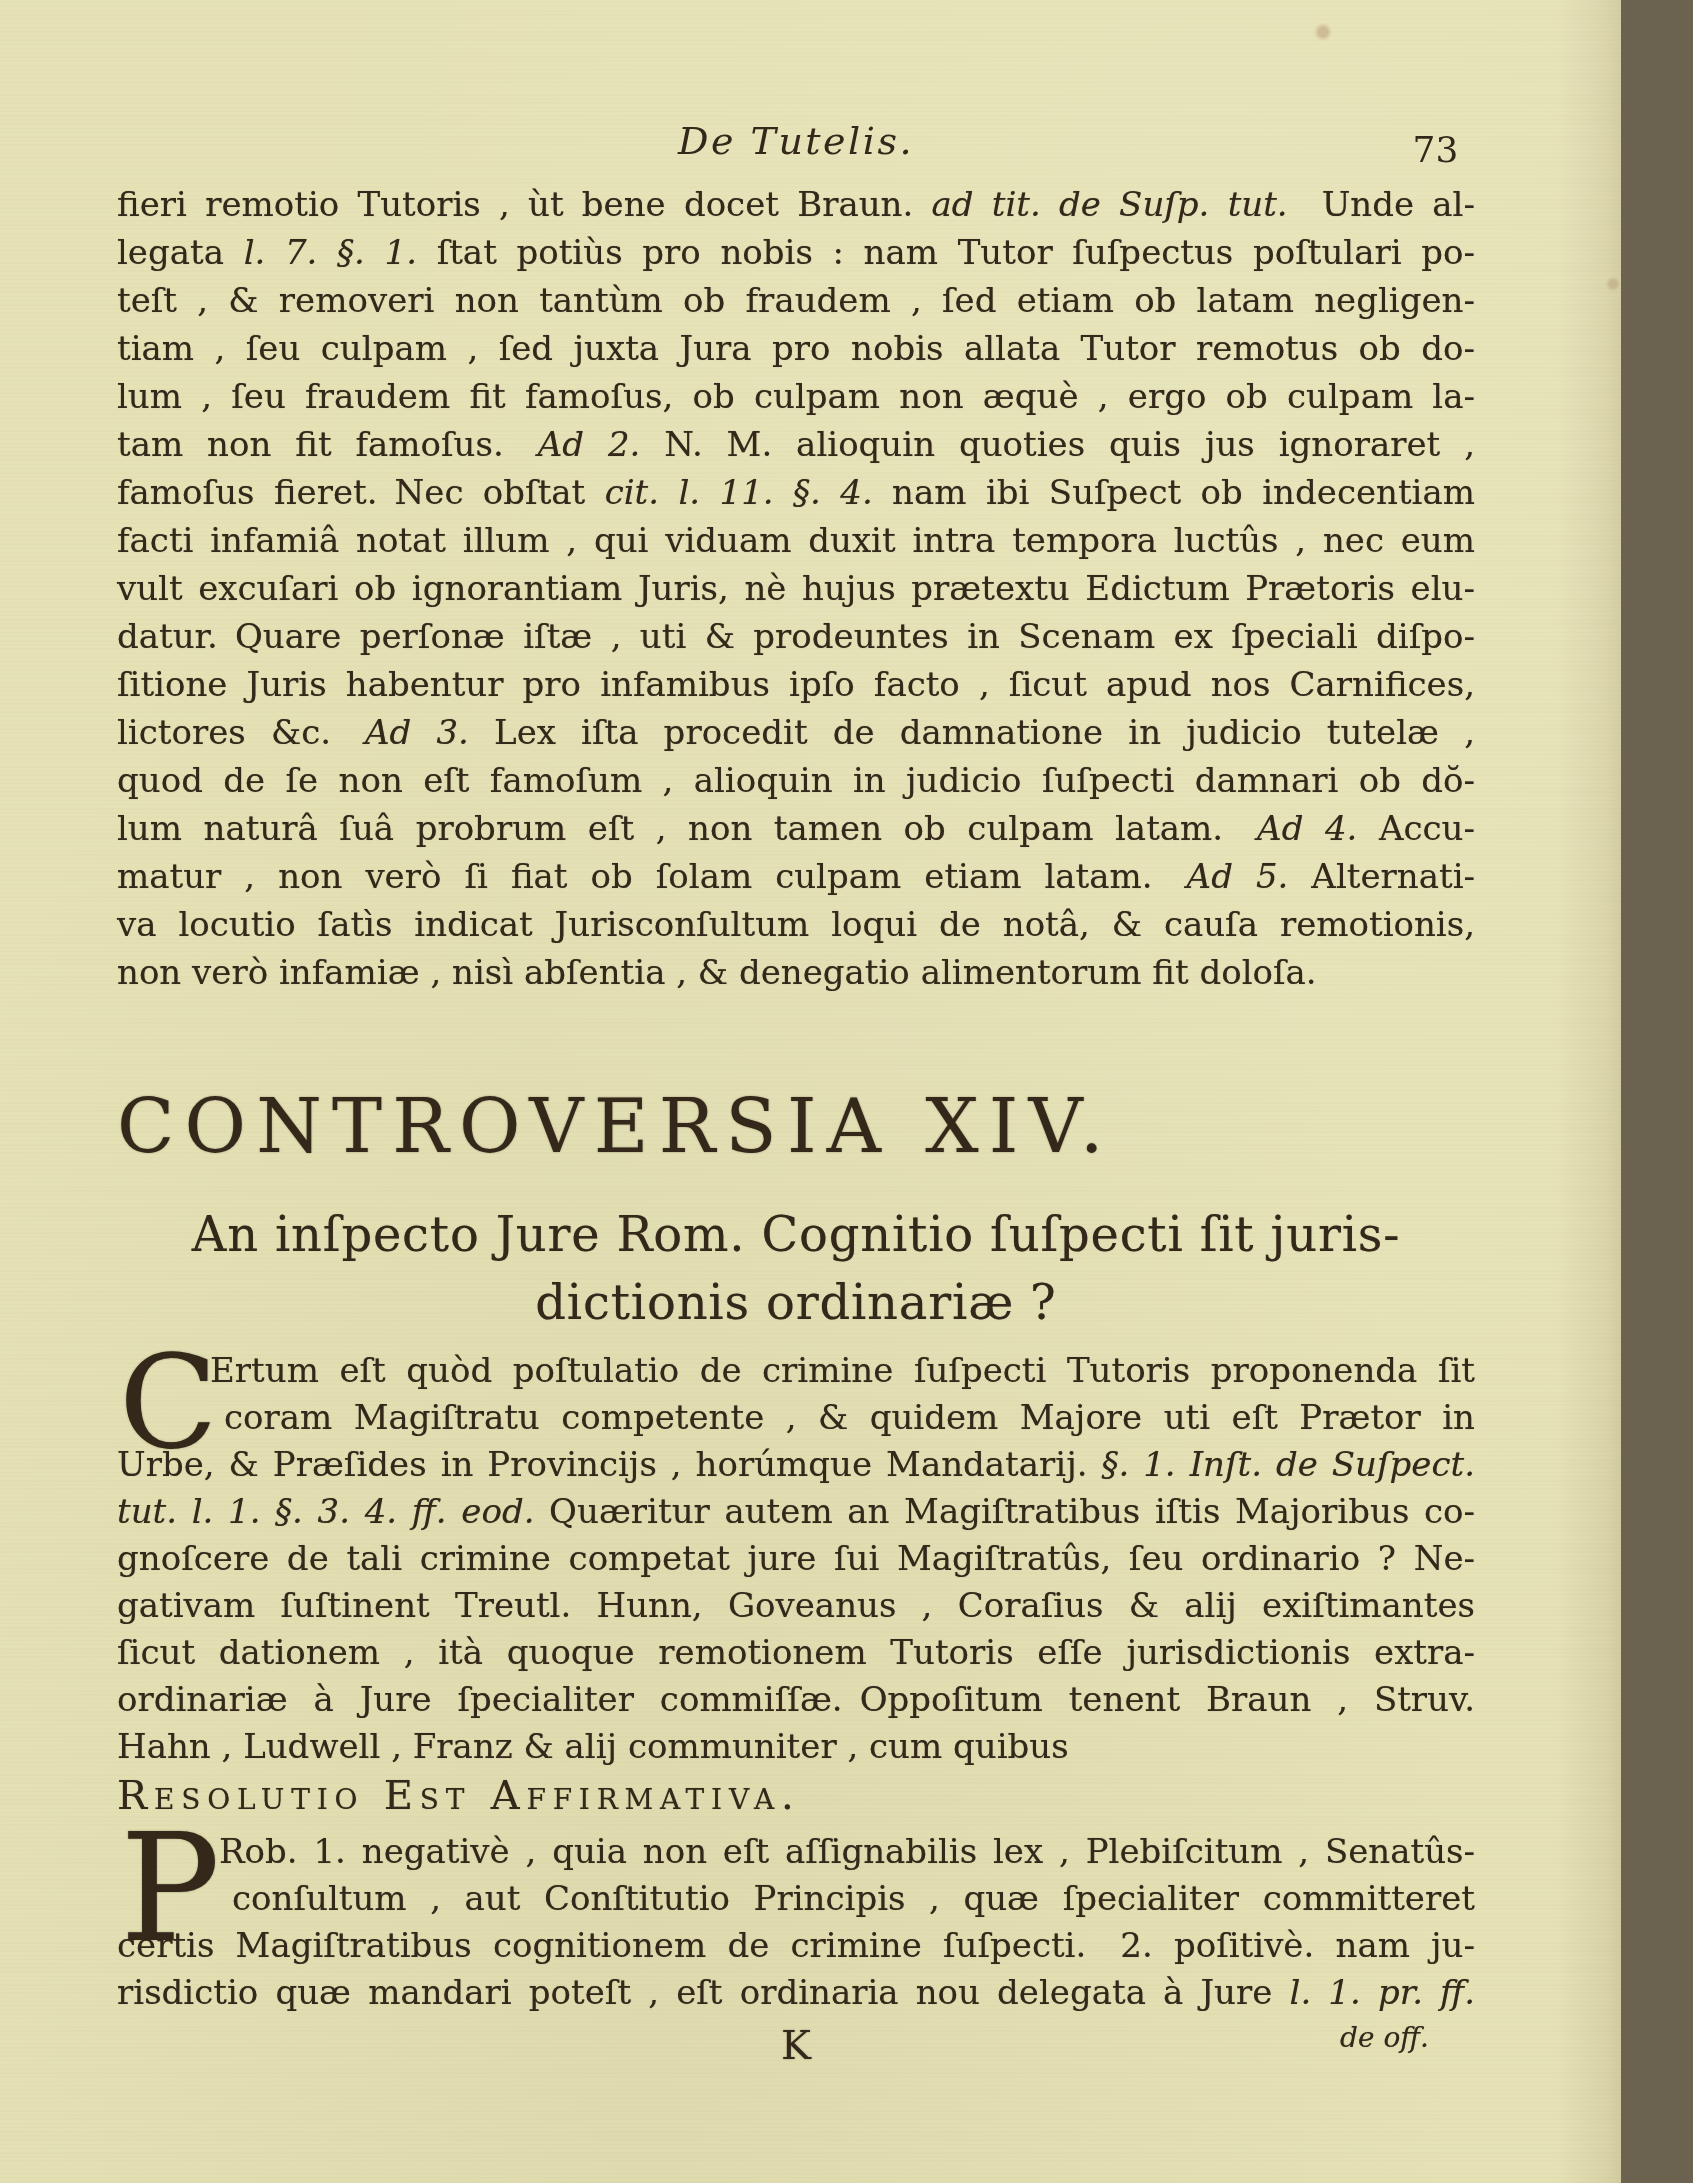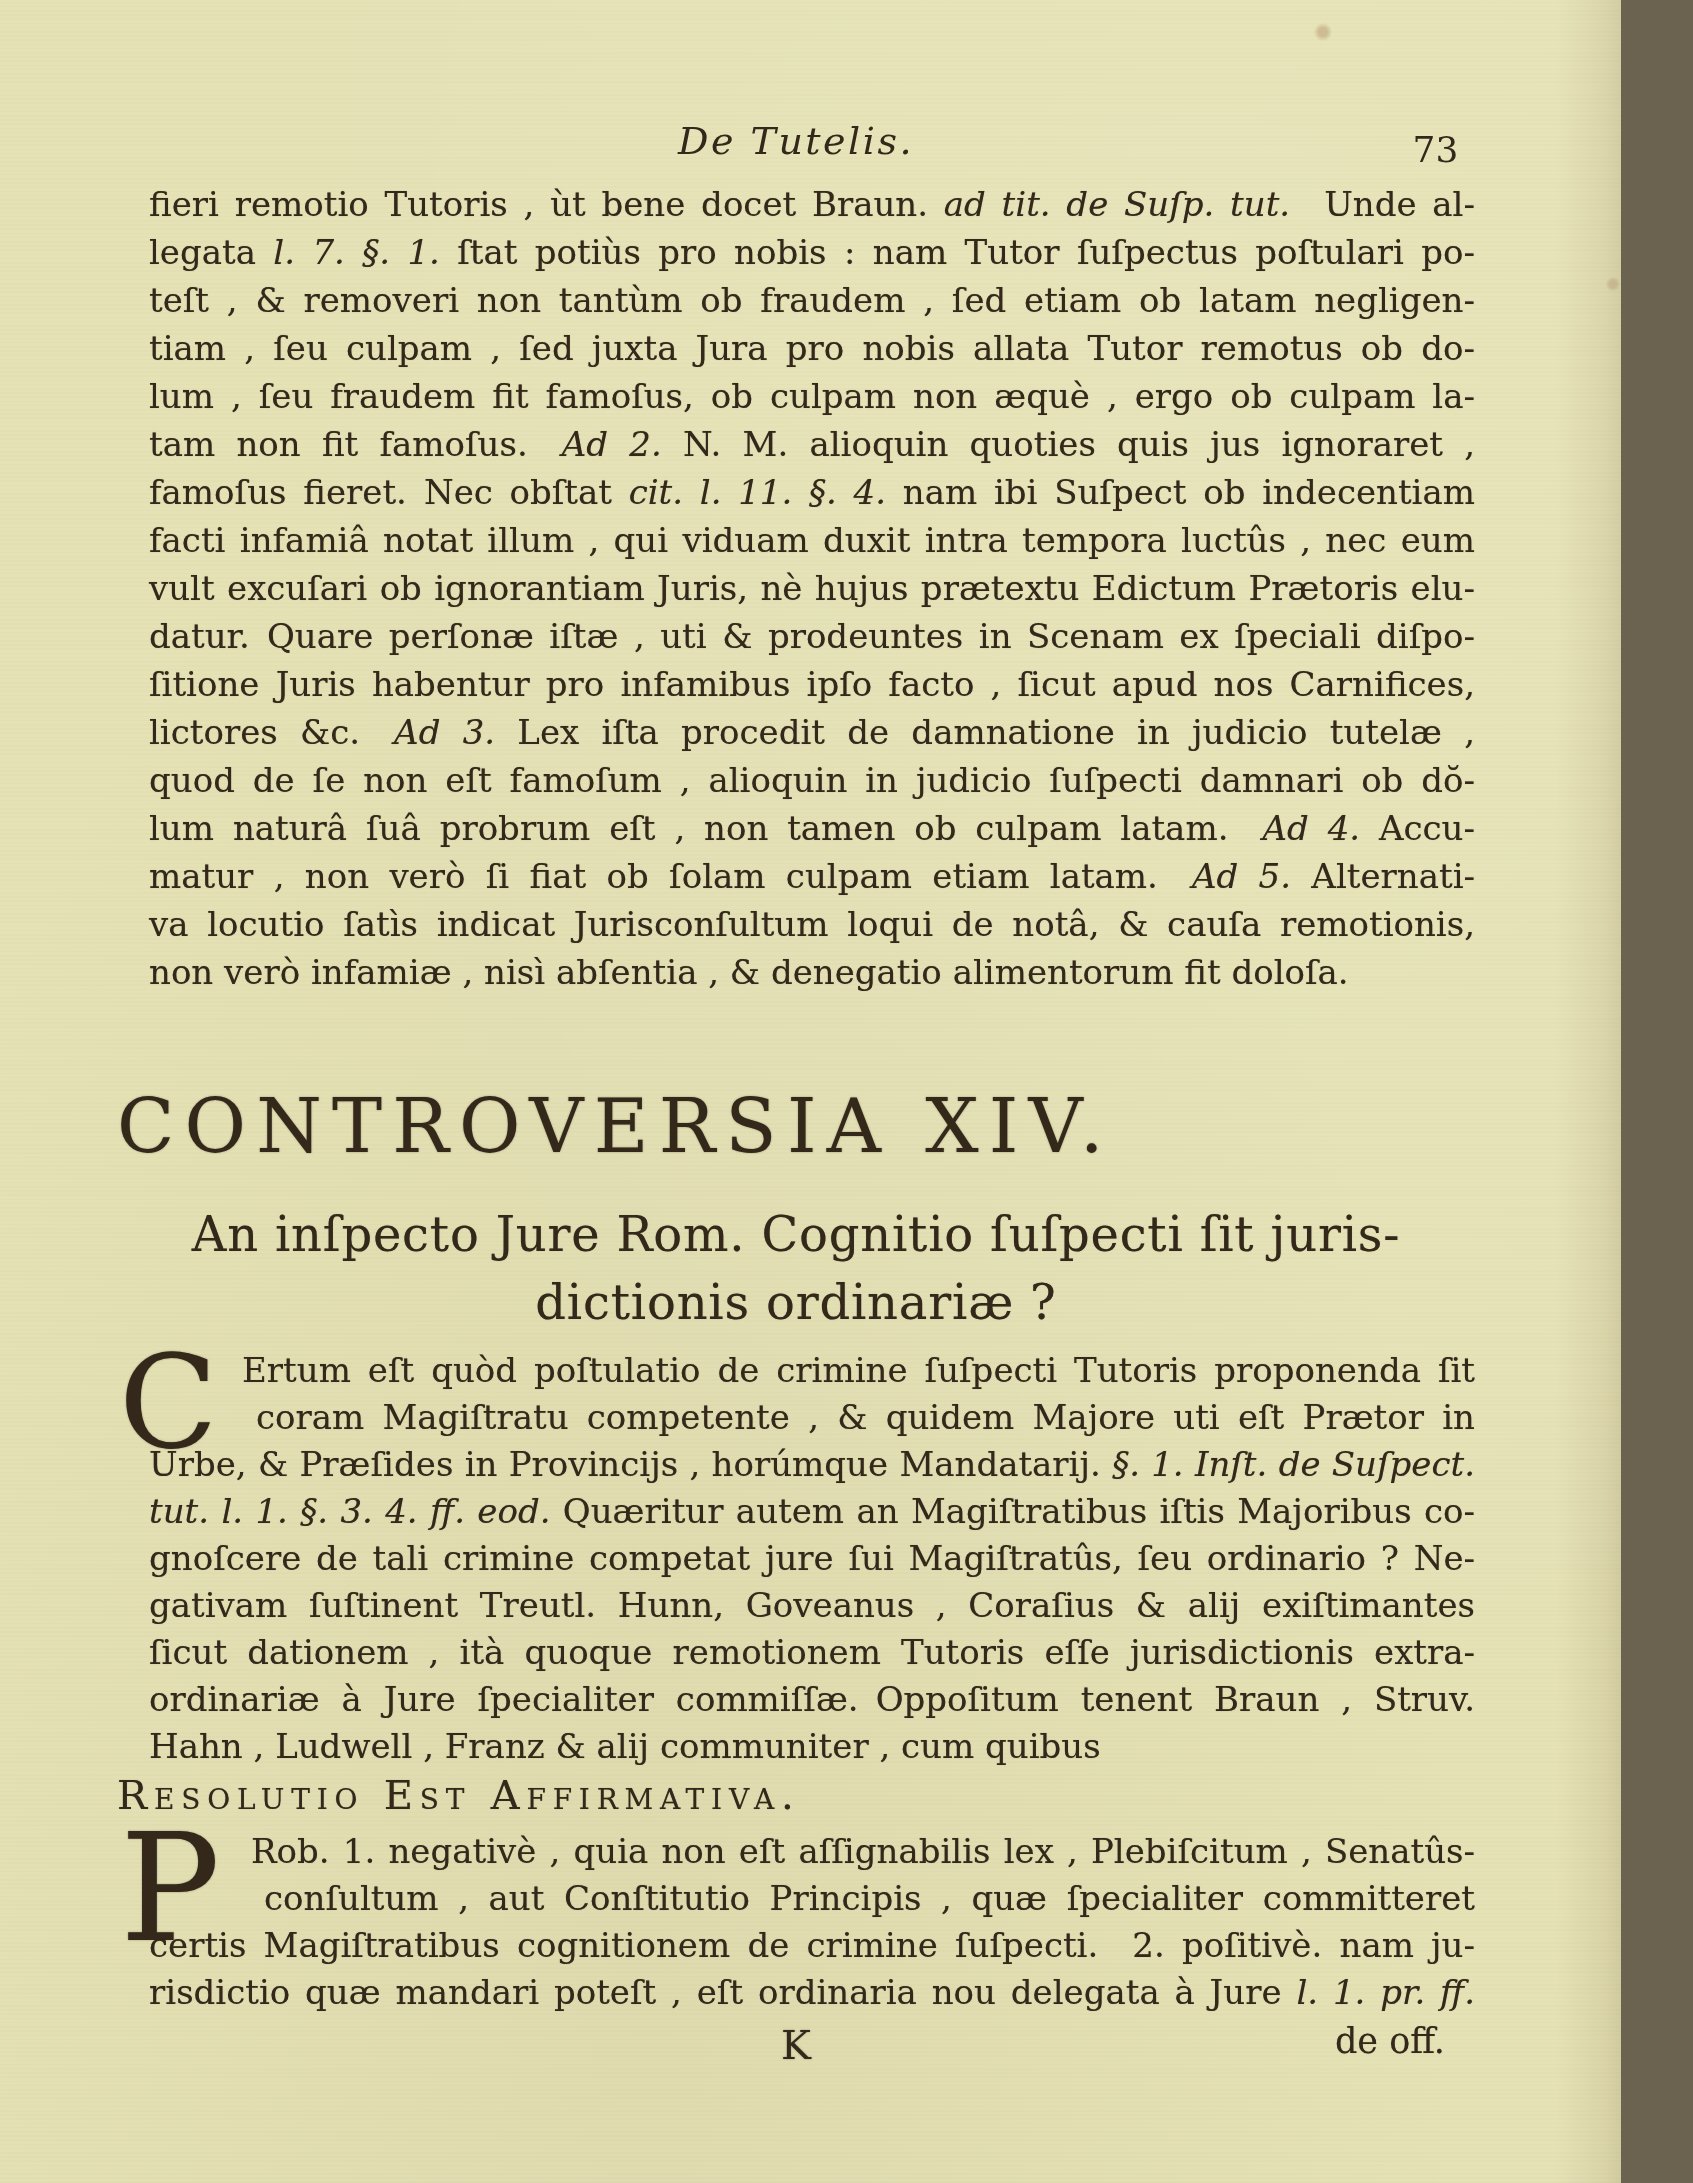--- a/index.html
+++ b/index.html
@@ -30,21 +30,20 @@
   }
   .page-number{
     position:absolute;top:129px;left:1389px;width:93px;
     text-align:center;font-size:36px;
   }
   .textblock{position:absolute;left:117px;width:1358px;}
   .line{
     white-space:nowrap;
     text-align:justify;text-align-last:justify;
     text-shadow:0 0 0.8px rgba(51,40,26,.45);
-    margin-left:32px;
   }
   #para1 .line{white-space:normal;line-height:48px;font-size:34px;}
   #para2 .line,#para3 .line{white-space:normal;line-height:47px;font-size:34px;}
   #para1{top:180px;}
   #para2{top:1347px;}
   #para3{top:1828px;}
   #para1 .line:last-child,#para2 .line:last-child{text-align-last:left;}
   #para2 .line:nth-child(1){padding-left:93px;}
   #para2 .line:nth-child(2){padding-left:107px;}
   #para3 .line:nth-child(1){padding-left:102px;}
@@ -71,22 +70,22 @@
   .resolution{
     position:absolute;top:1772px;left:117px;width:1358px;
     text-align:left;font-variant:small-caps;font-size:40px;letter-spacing:6.8px;
     text-shadow:0 0 0.8px rgba(51,40,26,.5);
   }
   .signature{
     position:absolute;top:2022px;left:117px;width:1358px;
     text-align:center;font-size:40px;text-shadow:0 0 1.7px rgba(51,40,26,.5);
   }
   .margin-note{
-    position:absolute;top:2021px;right:176px;
-    font-size:35px;text-shadow:0 0 0.8px rgba(51,40,26,.45);
+    position:absolute;top:2021px;right:192px;
+    font-style:italic;font-size:28px;text-shadow:0 0 0.8px rgba(51,40,26,.45);
   }
 </style>
 </head>
 <body>
 
 <div class="page">
   <div class="binding"></div>
 
   <div class="running-head">De Tutelis.</div>
   <div class="page-number">73</div>

